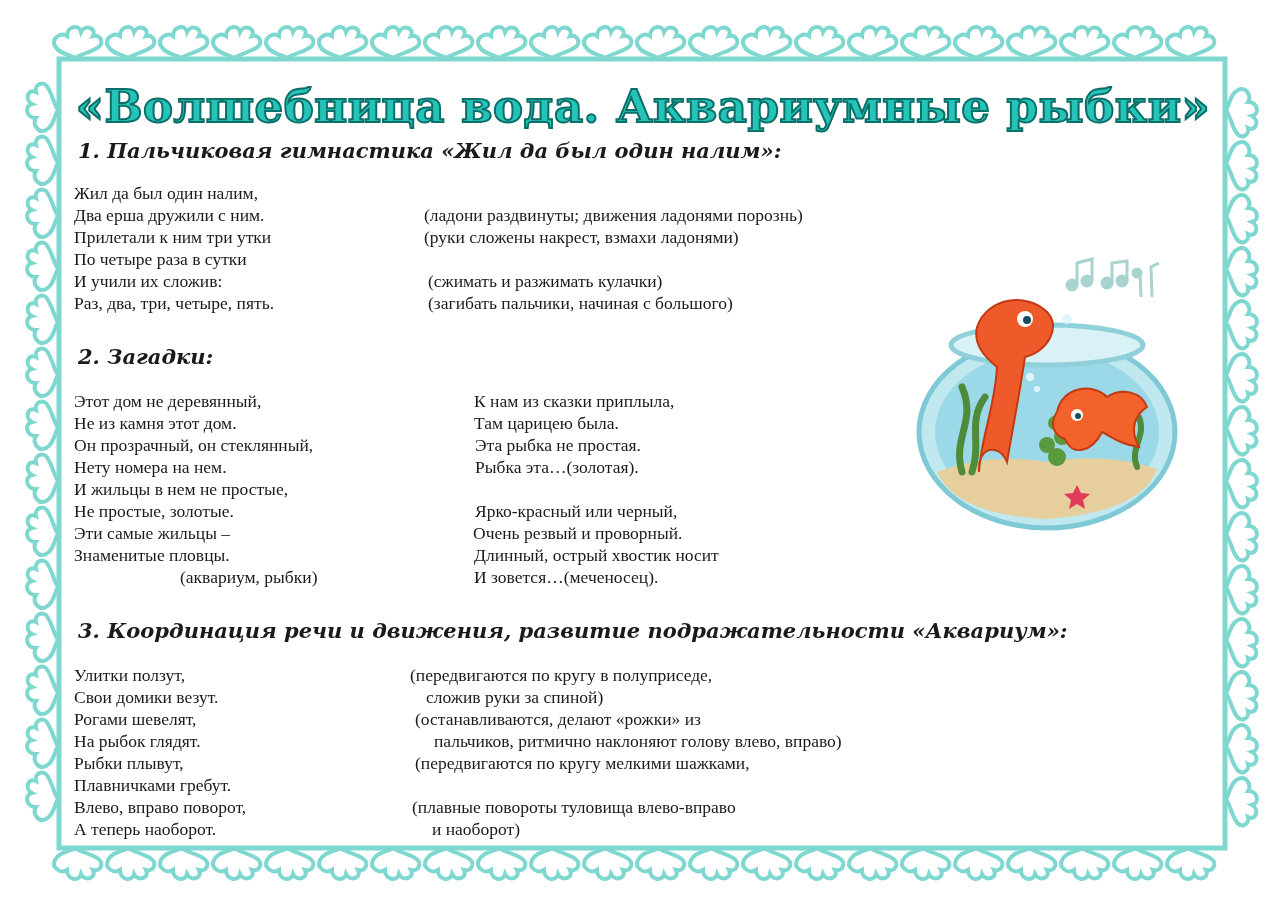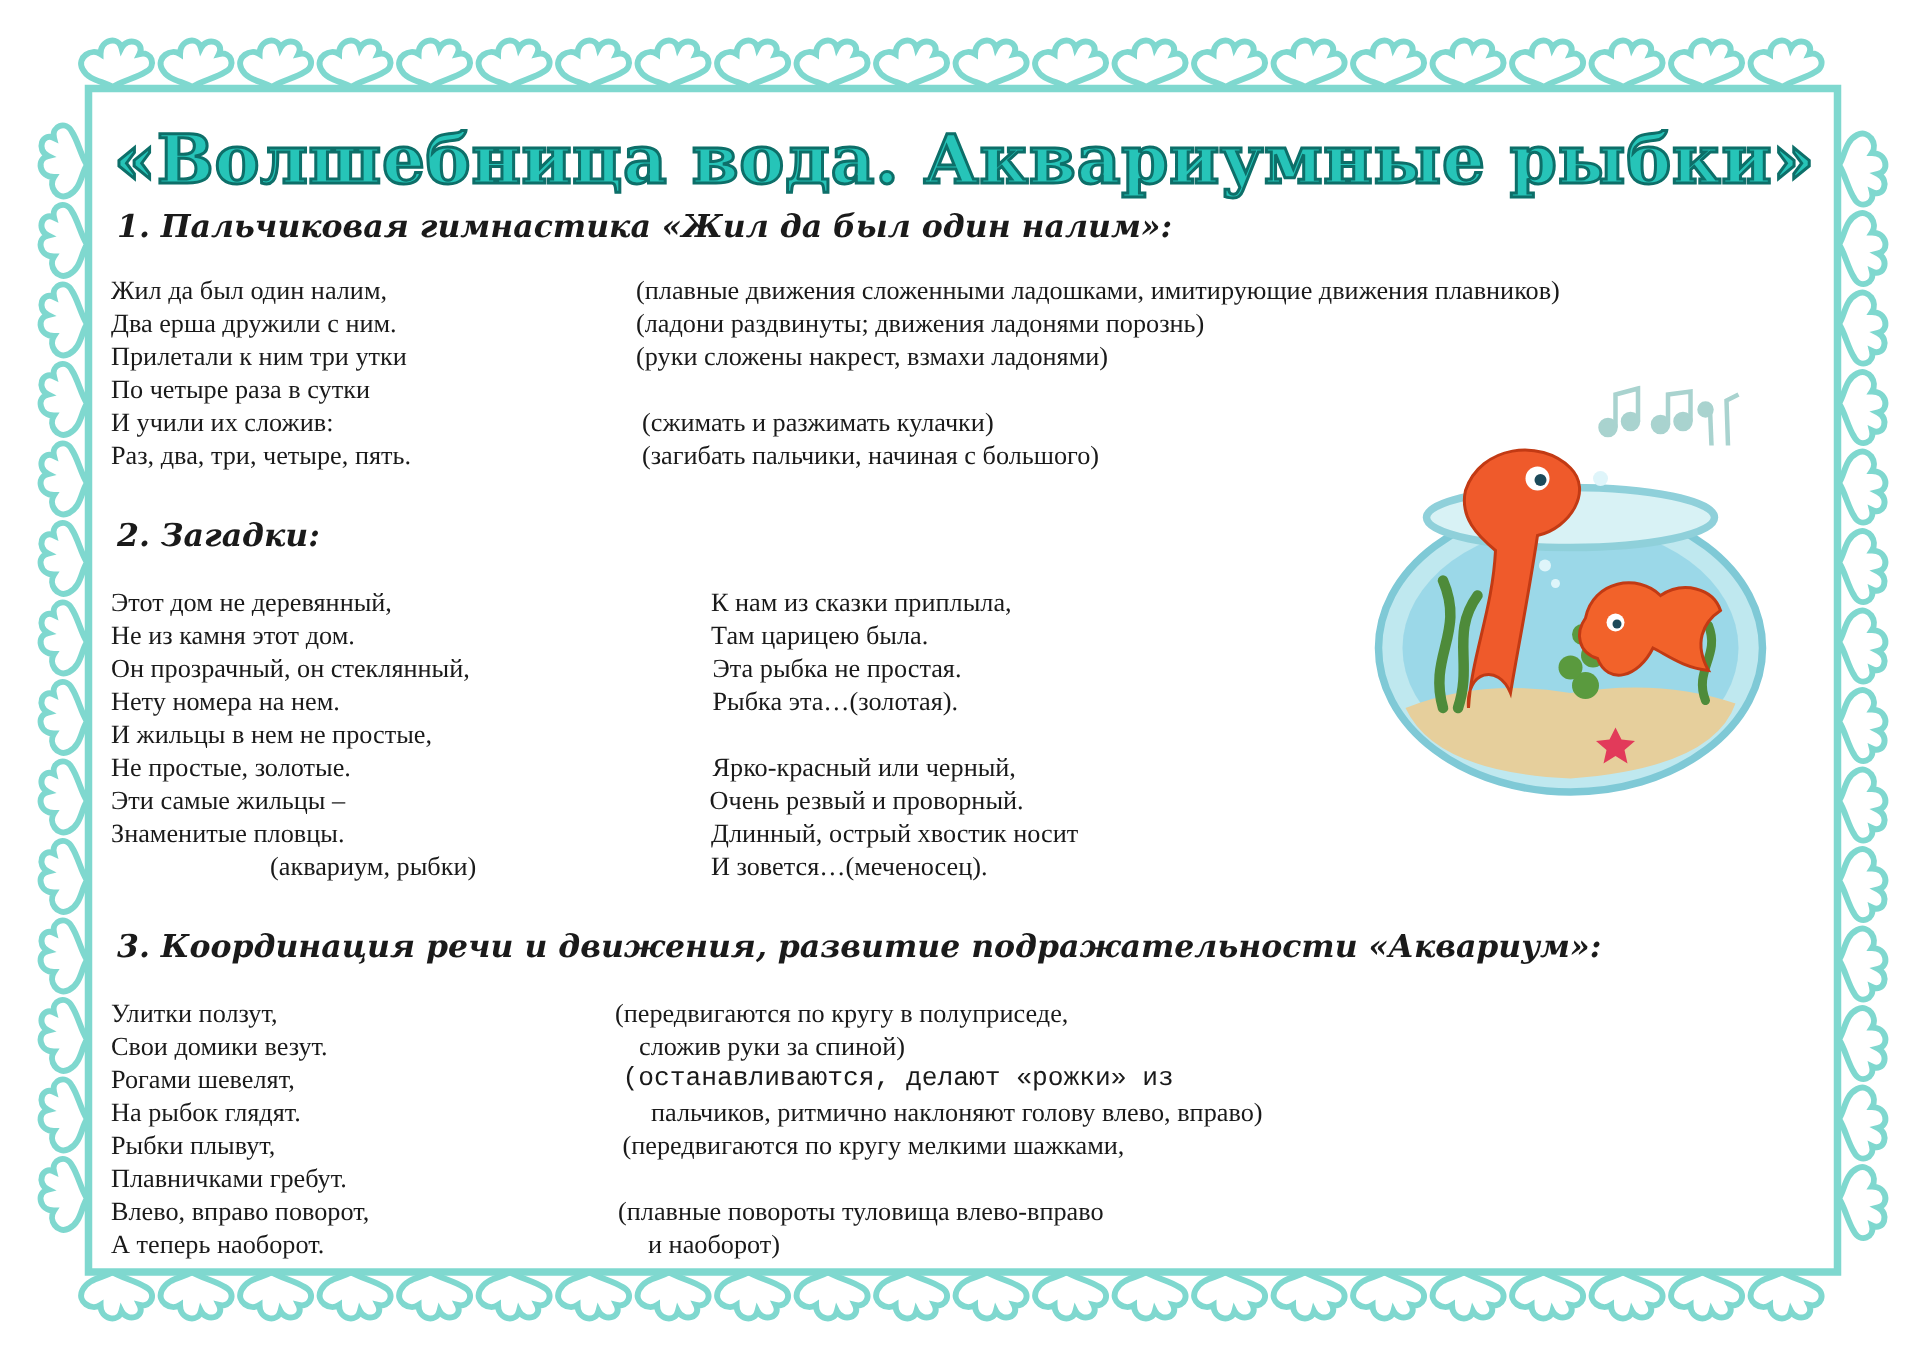--- a/index.html
+++ b/index.html
@@ -123,21 +123,20 @@
   <div class="title">«Волшебница вода. Аквариумные рыбки»</div>
 
   <div class="h" style="top:76px;">1. Пальчиковая гимнастика «Жил да был один налим»:</div>
   <div class="line" style="left:12px; top:120px;">Жил да был один налим,</div>
   <div class="line" style="left:12px; top:142px;">Два ерша дружили с ним.</div>
   <div class="line" style="left:12px; top:164px;">Прилетали к ним три утки</div>
   <div class="line" style="left:12px; top:186px;">По четыре раза в сутки</div>
   <div class="line" style="left:12px; top:208px;">И учили их сложив:</div>
   <div class="line" style="left:12px; top:230px;">Раз, два, три, четыре, пять.</div>
 
-  <div class="line" style="left:362px; top:120px;">(плавные движения сложенными ладошками, имитирующие движения плавников)</div>
   <div class="line" style="left:362px; top:142px;">(ладони раздвинуты; движения ладонями порознь)</div>
   <div class="line" style="left:362px; top:164px;">(руки сложены накрест, взмахи ладонями)</div>
   <div class="line" style="left:366px; top:208px;">(сжимать и разжимать кулачки)</div>
   <div class="line" style="left:366px; top:230px;">(загибать пальчики, начиная с большого)</div>
 
   <div class="h" style="top:282px;">2. Загадки:</div>
   <div class="line" style="left:12px; top:328px;">Этот дом не деревянный,</div>
   <div class="line" style="left:12px; top:350px;">Не из камня этот дом.</div>
   <div class="line" style="left:12px; top:372px;">Он прозрачный, он стеклянный,</div>
   <div class="line" style="left:12px; top:394px;">Нету номера на нем.</div>
@@ -162,21 +161,21 @@
   <div class="line" style="left:12px; top:624px;">Свои домики везут.</div>
   <div class="line" style="left:12px; top:646px;">Рогами шевелят,</div>
   <div class="line" style="left:12px; top:668px;">На рыбок глядят.</div>
   <div class="line" style="left:12px; top:690px;">Рыбки плывут,</div>
   <div class="line" style="left:12px; top:712px;">Плавничками гребут.</div>
   <div class="line" style="left:12px; top:734px;">Влево, вправо поворот,</div>
   <div class="line" style="left:12px; top:756px;">А теперь наоборот.</div>
 
   <div class="line" style="left:348px; top:602px;">(передвигаются по кругу в полуприседе,</div>
   <div class="line" style="left:364px; top:624px;">сложив руки за спиной)</div>
-  <div class="line" style="left:353px; top:646px;font-family:Liberation Mono, monospace;">(останавливаются, делают «рожки» из</div>
+  <div class="line" style="left:353px; top:646px;">(останавливаются, делают «рожки» из</div>
   <div class="line" style="left:372px; top:668px;">пальчиков, ритмично наклоняют голову влево, вправо)</div>
   <div class="line" style="left:353px; top:690px;">(передвигаются по кругу мелкими шажками,</div>
   <div class="line" style="left:350px; top:734px;">(плавные повороты туловища влево-вправо</div>
   <div class="line" style="left:370px; top:756px;">и наоборот)</div>
 
   <svg class="fish" viewBox="0 0 290 280">
 
     <g fill="#a9d3cf" stroke="#a9d3cf" stroke-width="3">
       <circle cx="165" cy="28" r="5"></circle>
         <circle cx="180" cy="24" r="5"></circle>

